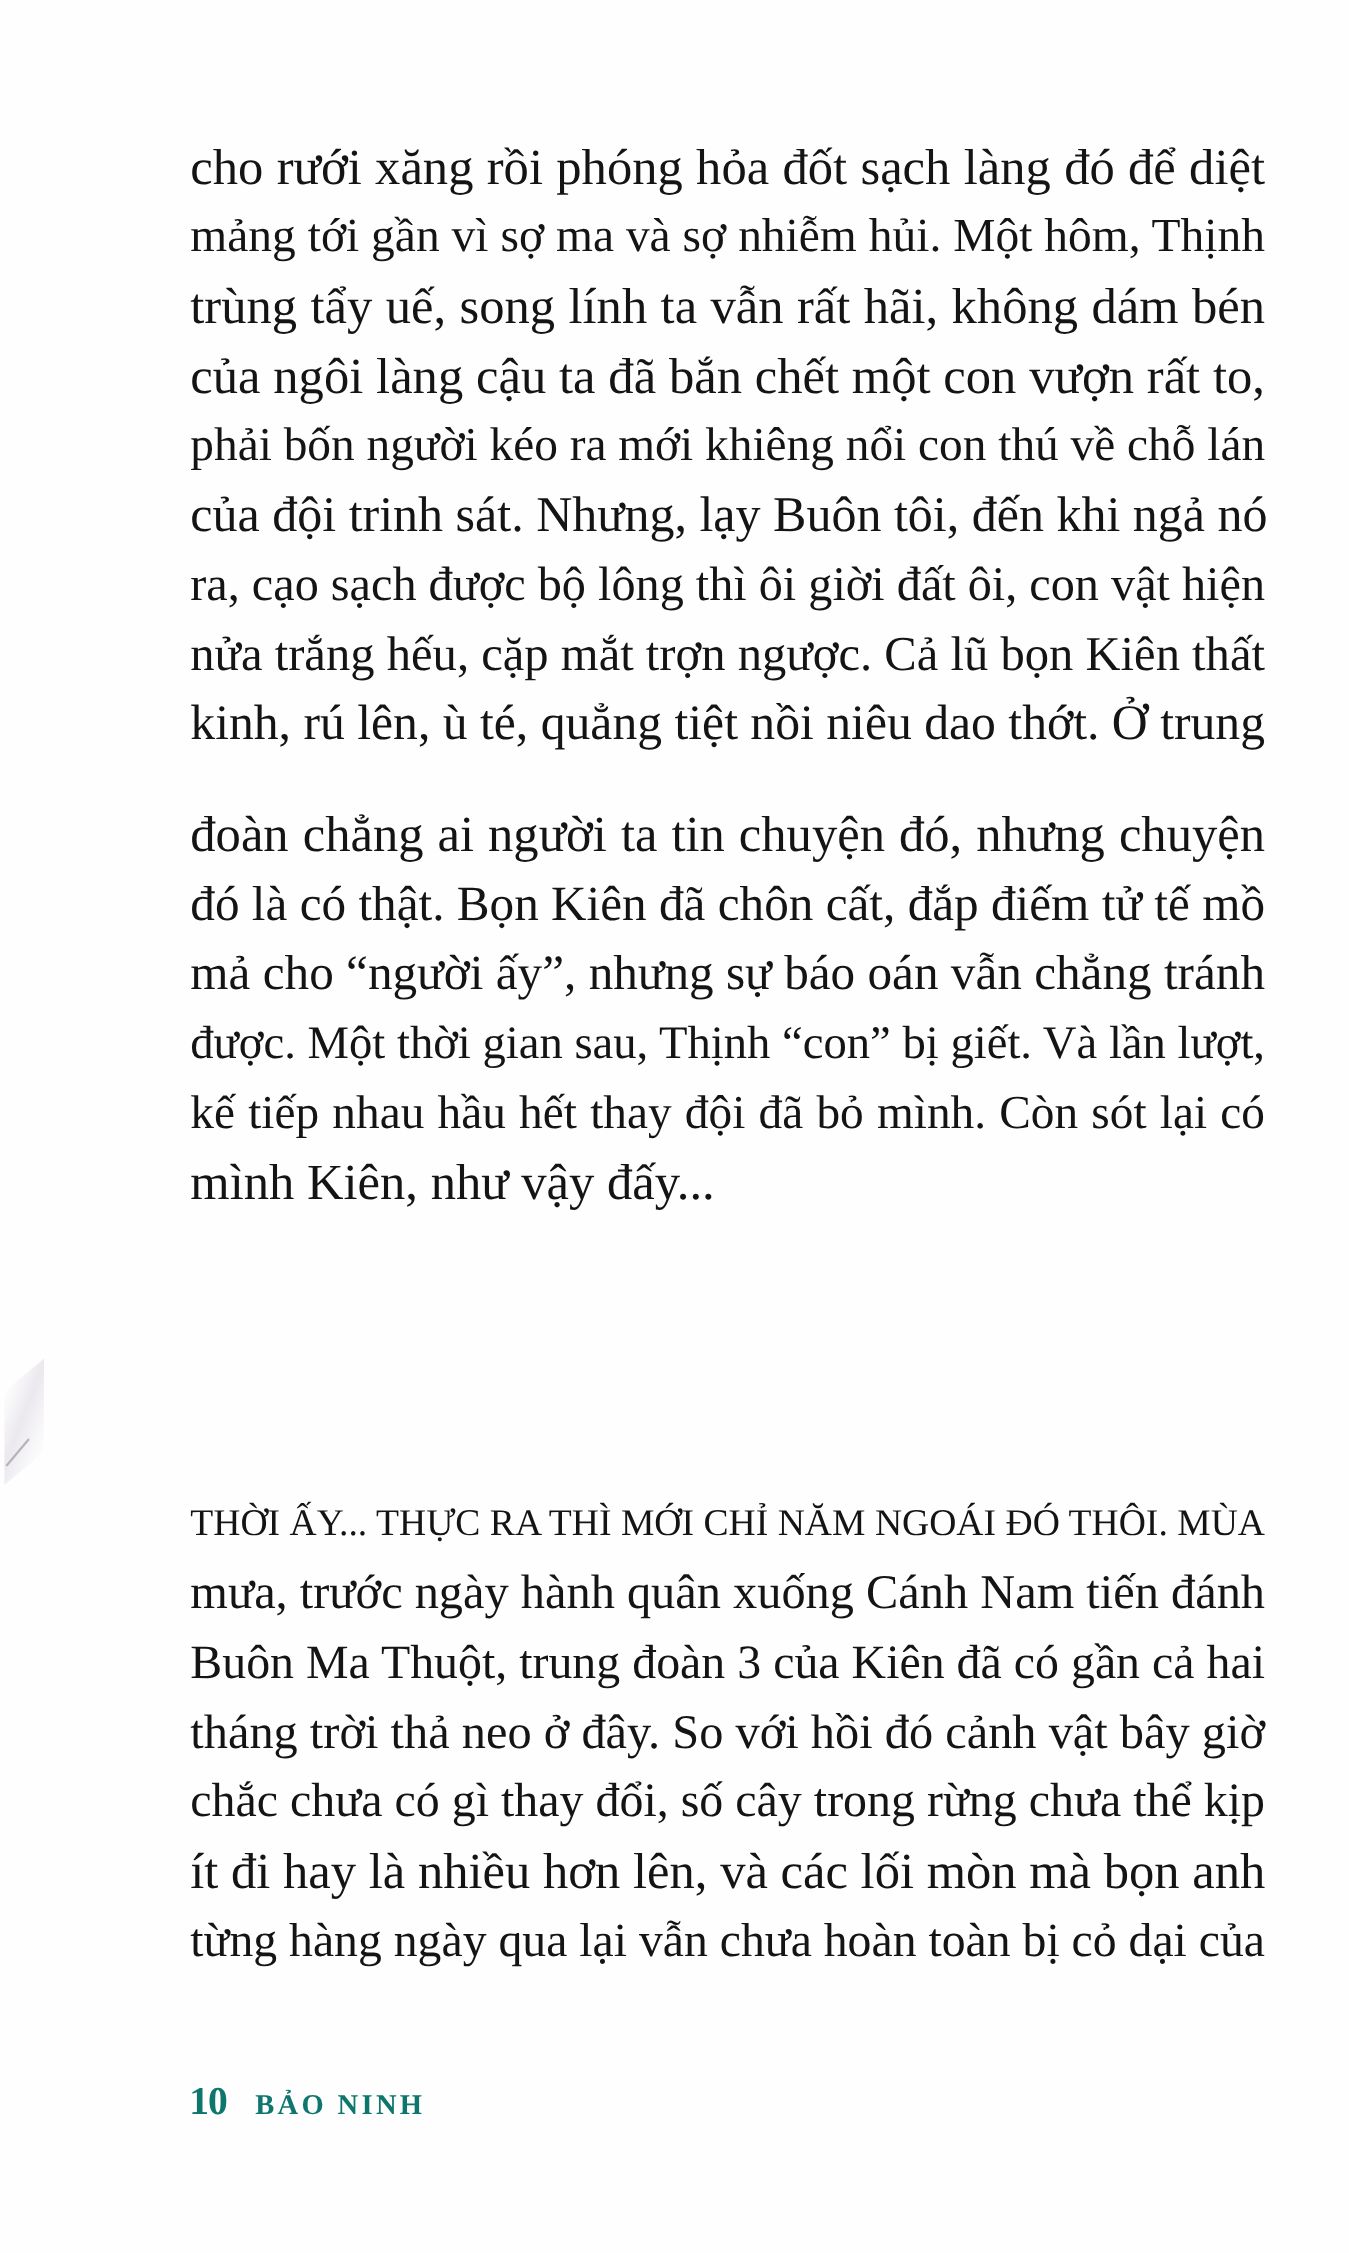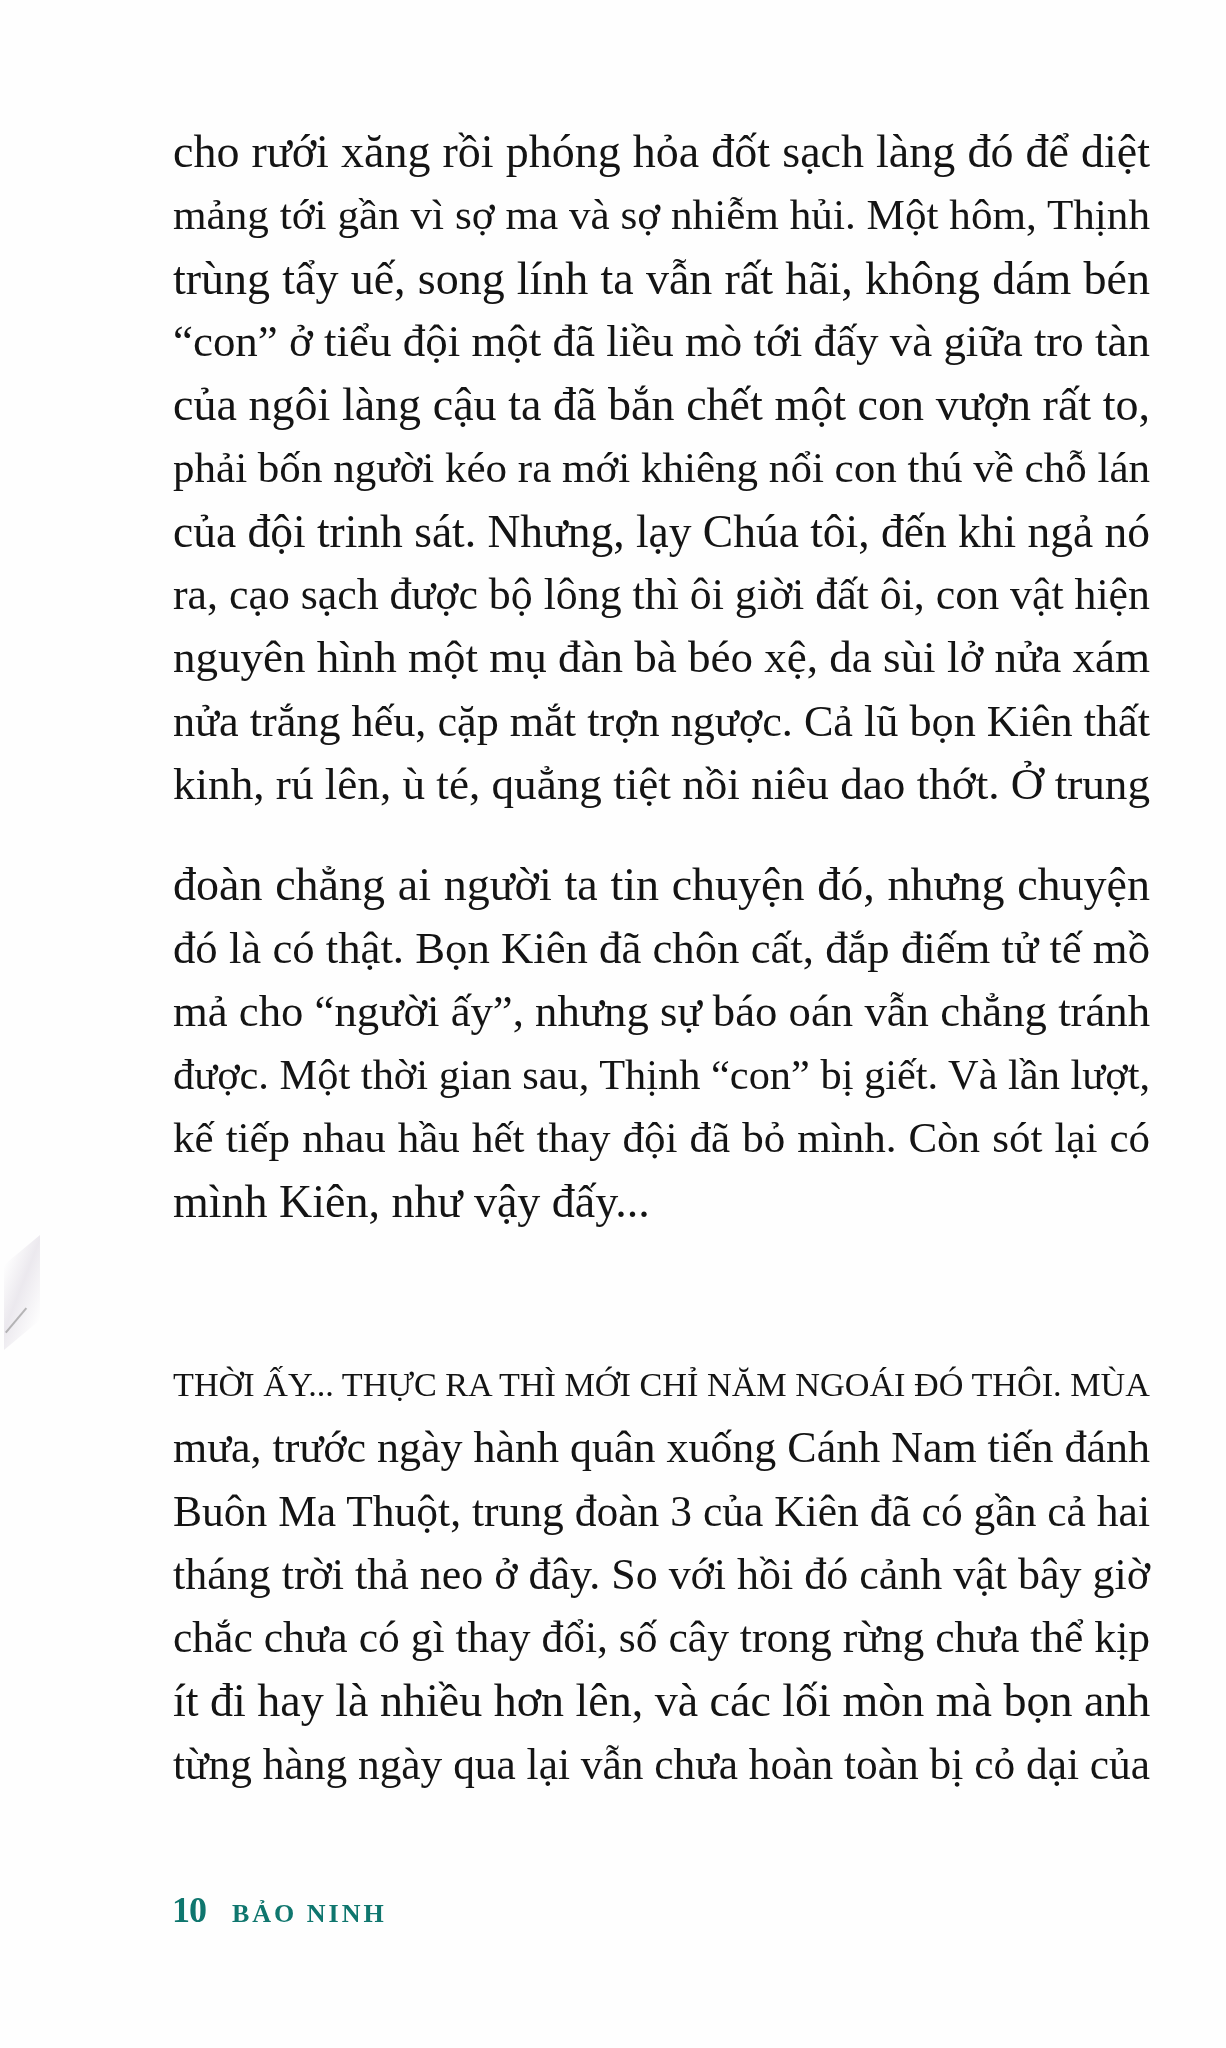--- a/index.html
+++ b/index.html
@@ -90,26 +90,24 @@
 
 <div class="page">
 
   <div class="smear"></div>
   <div class="smear-line"></div>
 
   <div class="block" id="section-1">
     <span class="line" style="display: block;">cho rưới xăng rồi phóng hỏa đốt sạch làng đó để diệt</span>
     <span class="line" style="display: block; font-size: 43.172px; line-height: 63.3px;">mảng tới gần vì sợ ma và sợ nhiễm hủi. Một hôm, Thịnh</span>
     <span class="line" style="display: block;">trùng tẩy uế, song lính ta vẫn rất hãi, không dám bén</span>
-    <span class="line" style="display: block; font-size: 44.942px; line-height: 63.3px;">“con” ở tiểu đội một đã liều mò tới đấy và giữa tro tàn</span>
     <span class="line" style="display: block;">của ngôi làng cậu ta đã bắn chết một con vượn rất to,</span>
     <span class="line" style="display: block; font-size: 43.0479px; line-height: 63.3px;">phải bốn người kéo ra mới khiêng nổi con thú về chỗ lán</span>
-    <span class="line" style="display: block; font-size: 45.4879px; line-height: 63.3px;">của đội trinh sát. Nhưng, lạy Chúa tôi, đến khi ngả nó</span>
+    <span class="line" style="display: block; font-size: 45.4879px; line-height: 63.3px;">của đội trinh sát. Nhưng, lạy Buôn tôi, đến khi ngả nó</span>
     <span class="line" style="display: block; font-size: 43.8459px; line-height: 63.3px;">ra, cạo sạch được bộ lông thì ôi giời đất ôi, con vật hiện</span>
-    <span class="line" style="display: block; font-size: 45.0321px; line-height: 63.3px;">nguyên hình một mụ đàn bà béo xệ, da sùi lở nửa xám</span>
     <span class="line" style="display: block; font-size: 44.1908px; line-height: 63.3px;">nửa trắng hếu, cặp mắt trợn ngược. Cả lũ bọn Kiên thất</span>
     <span class="line" style="display: block; font-size: 45.1678px; line-height: 63.3px;">kinh, rú lên, ù té, quẳng tiệt nồi niêu dao thớt. Ở trung</span>
     <span class="line" style="display: block; margin-top: 37px;">đoàn chẳng ai người ta tin chuyện đó, nhưng chuyện</span>
     <span class="line" style="display: block; font-size: 44.7184px; line-height: 63.3px;">đó là có thật. Bọn Kiên đã chôn cất, đắp điếm tử tế mồ</span>
     <span class="line" style="display: block; font-size: 44.7184px; line-height: 63.3px;">mả cho “người ấy”, nhưng sự báo oán vẫn chẳng tránh</span>
     <span class="line" style="display: block; font-size: 42.3981px; line-height: 63.3px;">được. Một thời gian sau, Thịnh “con” bị giết. Và lần lượt,</span>
     <span class="line" style="display: block; font-size: 43.0067px; line-height: 63.3px;">kế tiếp nhau hầu hết thay đội đã bỏ mình. Còn sót lại có</span>
     <span class="line last" style="display: block;">mình Kiên, như vậy đấy...</span>
   </div>
 

